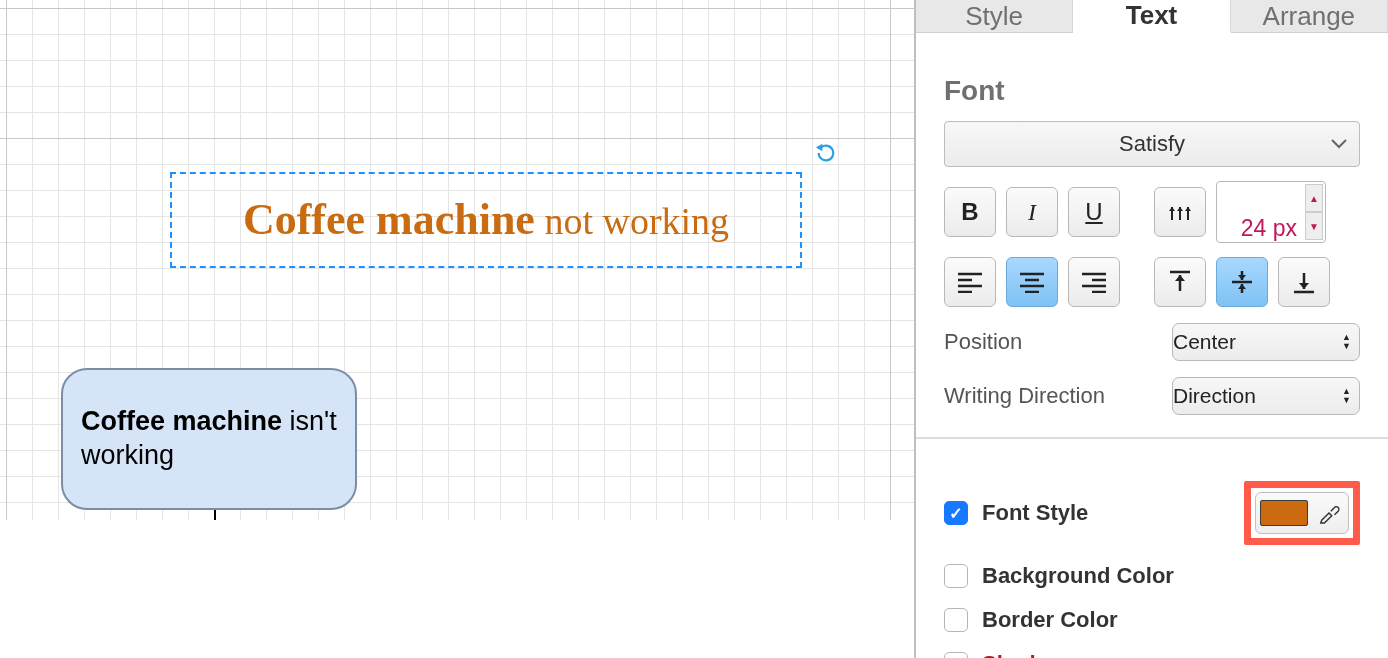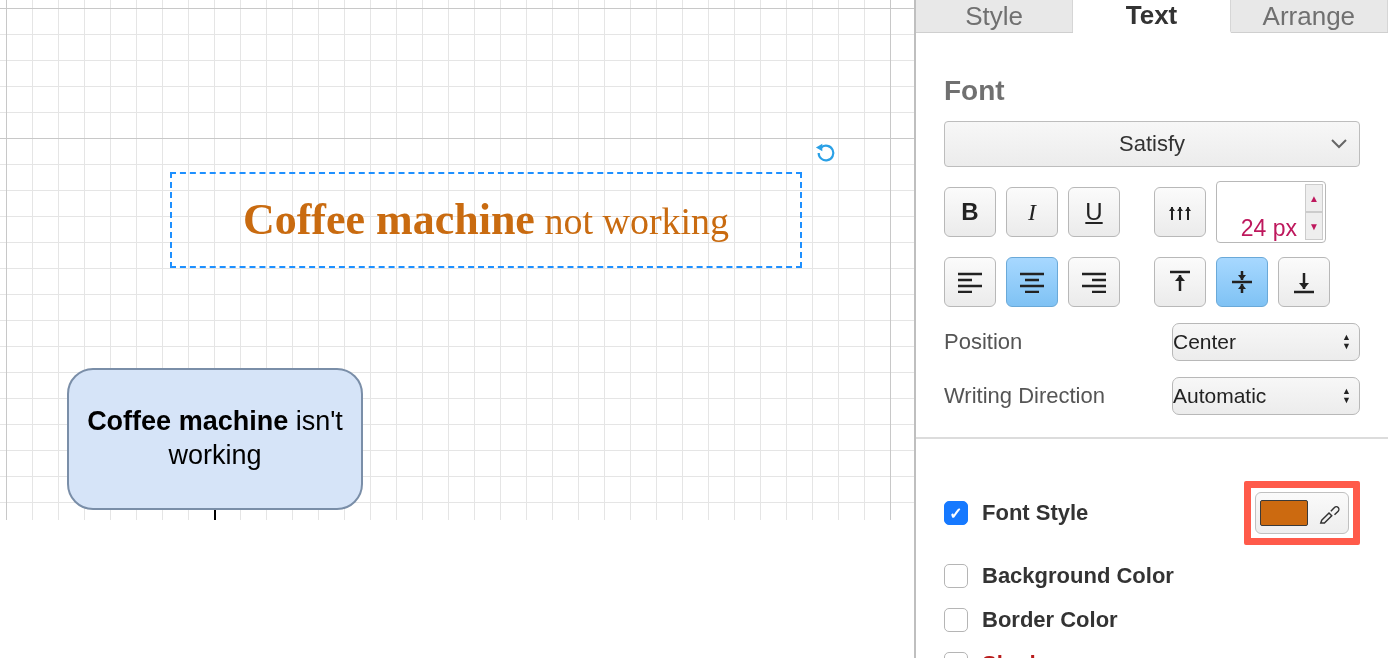--- a/index.html
+++ b/index.html
@@ -58,31 +58,31 @@
     position: absolute;
     left: 815px;
     top: 142px;
     width: 22px;
     height: 22px;
   }
   .rotate-handle svg { width: 22px; height: 22px; }
 
   .flow-node {
     position: absolute;
-    left: 67px;
+    left: 61px;
     top: 368px;
     width: 296px;
     height: 142px;
     background: #d6e4f8;
     border: 2px solid #7a8ea8;
     border-radius: 26px;
     display: flex;
     align-items: center;
     justify-content: center;
-    text-align: center;
+    text-align: left;
     padding: 10px 18px;
     font-size: 27px;
     line-height: 1.25;
     color: #000;
   }
   .arrow {
     position: absolute;
     left: 214px;
     top: 510px;
     width: 2px;
@@ -460,21 +460,21 @@
         <span>Center</span>
         <span class="updown">
             <span>▲</span>
             <span>▼</span>
           </span>
       </div>
     </div>
     <div class="form-row">
       <span class="form-label">Writing Direction</span>
       <div class="select">
-        <span>Automatic</span>
+        <span>Direction</span>
         <span class="updown">
             <span>▲</span>
             <span>▼</span>
           </span>
       </div>
     </div>
   </div>
 
   <div class="panel-section last">
     <div class="color-row">

